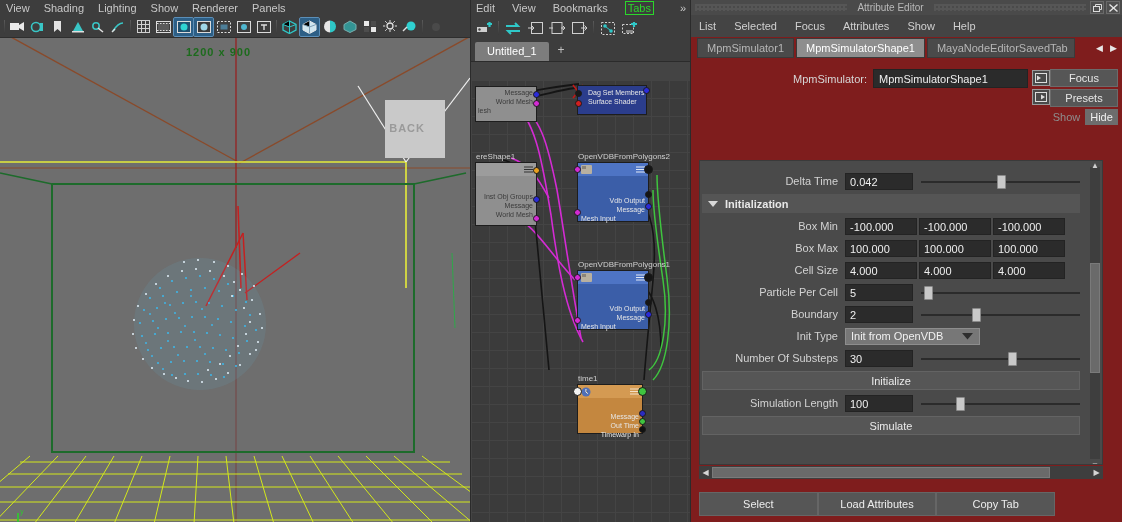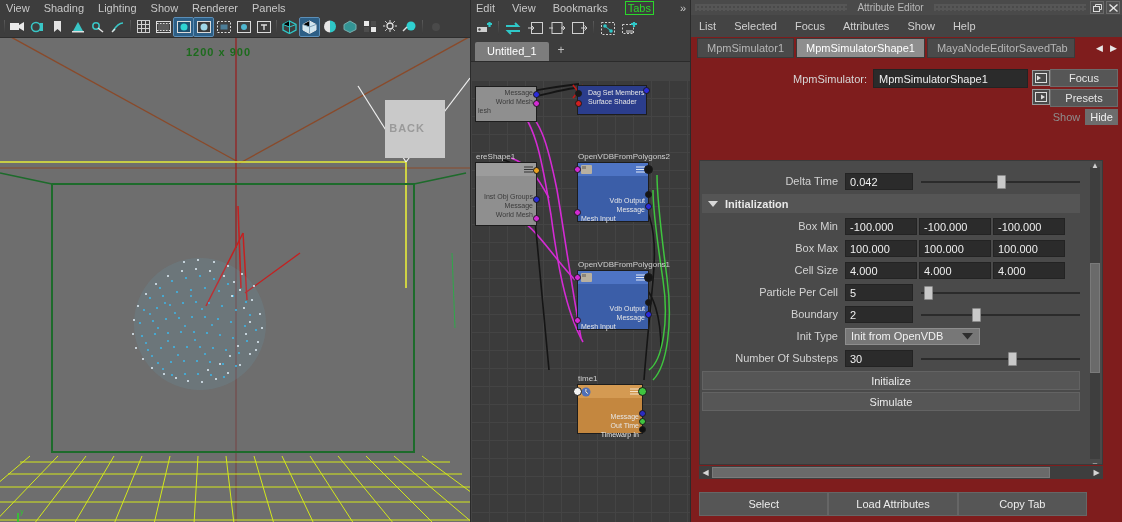--- a/index.html
+++ b/index.html
@@ -134,21 +134,21 @@
   .combo { width:135px; height:17px; background:#777; border:1px solid #8d8d8d; display:flex; align-items:center;
            cursor:pointer; }
   .combo .ctext { flex:1; font-size:11px; color:#f0f0f0; padding-left:5px; }
   .combo .cbtn { width:24px; height:15px; display:flex; align-items:center; justify-content:center; }
 
   .ae-hscroll { position:absolute; left:8px; top:466px; width:404px; height:13px; background:#3e3e3e; display:flex;
                 align-items:center; }
   .ae-hscroll .ar { width:13px; text-align:center; font-size:8px; color:#d5d5d5; cursor:pointer; }
   .ae-hscroll .thumb { height:11px; background:#6a6a6a; border:1px solid #7a7a7a; }
 
-  .ae-bottom { position:absolute; left:8px; top:492px; width:388px; display:flex; gap:0; }
+  .ae-bottom { position:absolute; left:8px; top:492px; width:356px; display:flex; gap:0; }
   .ae-bottom .bb { flex:1; height:24px; background:#565656; border:1px solid #666; color:#ededed; font-size:11px;
                    display:flex; align-items:center; justify-content:center; cursor:pointer; }
 
   .cursor-arrow { position:absolute; left:706px; top:340px; width:0; height:0; pointer-events:none; z-index:50; }
 </style>
 </head>
 <body>
 
 <div id="app">
 
@@ -822,20 +822,28 @@
         <span class="attr-label">Number Of Substeps</span>
         <span class="attr-field f-single">30</span>
         <span class="slider-track">
           <span class="line"></span>
           <span class="knob" style="left:55%;"></span>
         </span>
       </div>
 
       <div class="wide-btn">Initialize</div>
 
+      <div class="attr-row">
+        <span class="attr-label">Simulation Length</span>
+        <span class="attr-field f-single">100</span>
+        <span class="slider-track">
+          <span class="line"></span>
+          <span class="knob" style="left:22%;"></span>
+        </span>
+      </div>
 
       <div class="wide-btn">Simulate</div>
 
 
       <div class="ae-vscroll">
         <span class="ar" style="top:-6px;">▲</span>
         <span class="thumb"></span>
         <span class="ar" style="top:294px;">▼</span>
       </div>
     </div>

